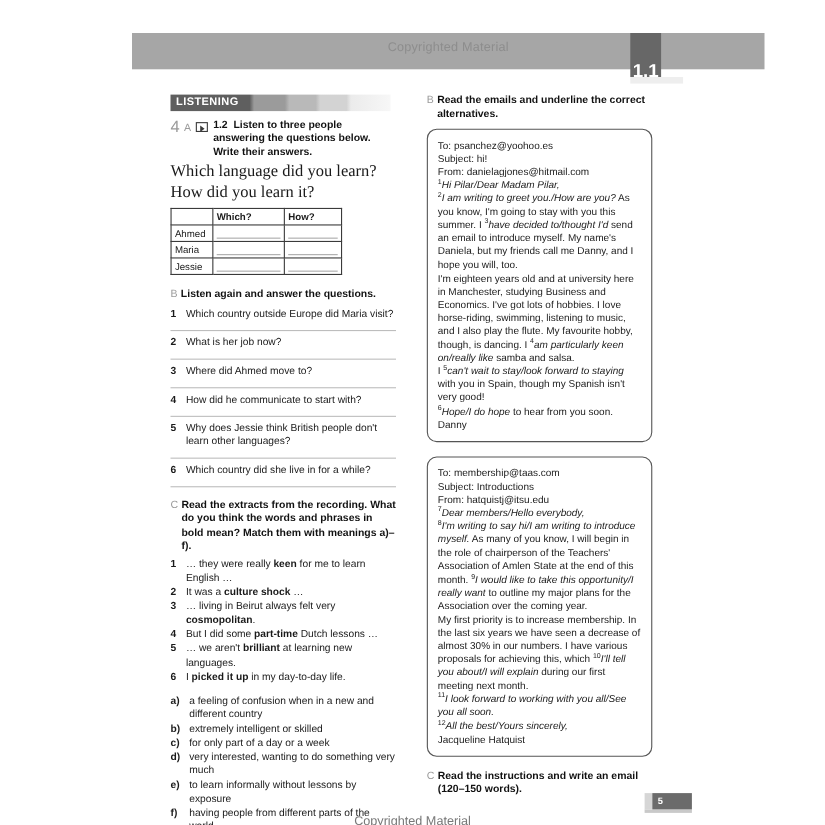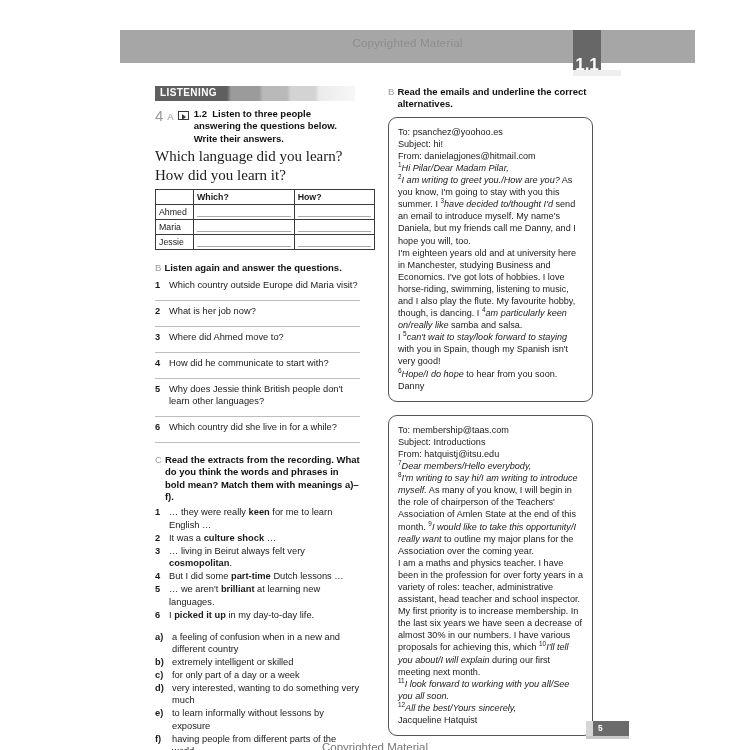--- a/index.html
+++ b/index.html
@@ -134,21 +134,21 @@
     font-weight: bold;
     line-height: 1.3;
     color: #111;
   }
 
   .q-line { margin: 2px 0; font-size: 15px; font-family: Liberation Serif, serif; }
 
   
   table.ans-table {
     border-collapse: collapse;
-    width: 220px;
+    width: 156px;
     margin-top: 5px;
   }
   table.ans-table td, table.ans-table th {
     border: 1px solid #3a3a3a;
     font-size: 8.8px;
     padding: 2px 3px;
     height: 14px;
     text-align: left;
     font-weight: normal;
   }
@@ -420,21 +420,20 @@
     </div>
 
     <div class="spacer-sm"></div>
 
     <div class="email-card">
       <div class="hdr">To: membership@taas.com</div>
       <div class="hdr">Subject: Introductions</div>
       <div class="hdr">From: hatquistj@itsu.edu</div>
       <p class="para"><sup>7</sup><i>Dear members/Hello everybody,</i></p>
       <p class="para"><sup>8</sup><i>I'm writing to say hi/I am writing to introduce myself.</i><span> As many of you know, I will begin in the role of chairperson of the Teachers' Association of Amlen State at the end of this month. </span><sup>9</sup><i>I would like to take this opportunity/I really want</i><span> to outline my major plans for the Association over the coming year.</span></p>
-      <p class="para">I am a maths and physics teacher. I have been in the profession for over forty years in a variety of roles: teacher, administrative assistant, head teacher and school inspector.</p>
       <p class="para"><span>My first priority is to increase membership. In the last six years we have seen a decrease of almost 30% in our numbers. I have various proposals for achieving this, which </span><sup>10</sup><i>I'll tell you about/I will explain</i><span> during our first meeting next month.</span></p>
       <p class="para"><sup>11</sup><i>I look forward to working with you all/See you all soon.</i></p>
       <p class="para"><sup>12</sup><i>All the best/Yours sincerely,</i></p>
       <p class="para">Jacqueline Hatquist</p>
     </div>
 
     <div class="spacer-md"></div>
 
     <div class="ex-head">
       <span class="ex-letter">C</span>

